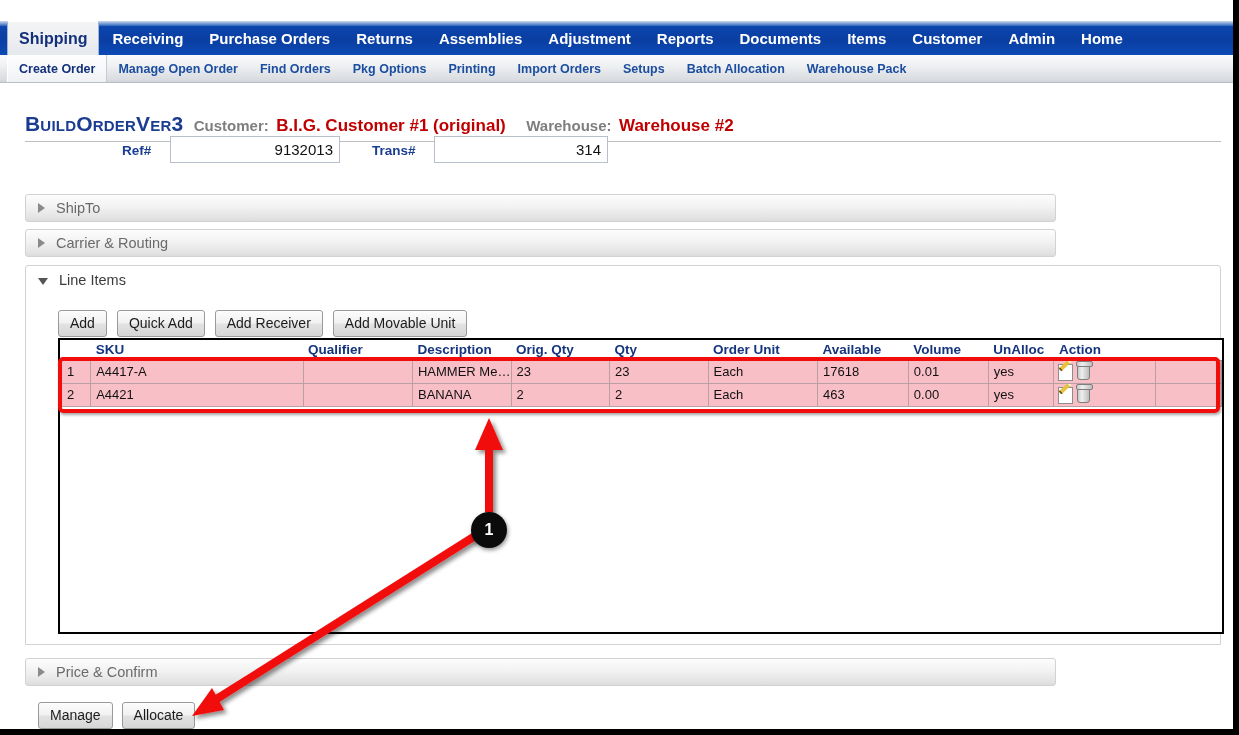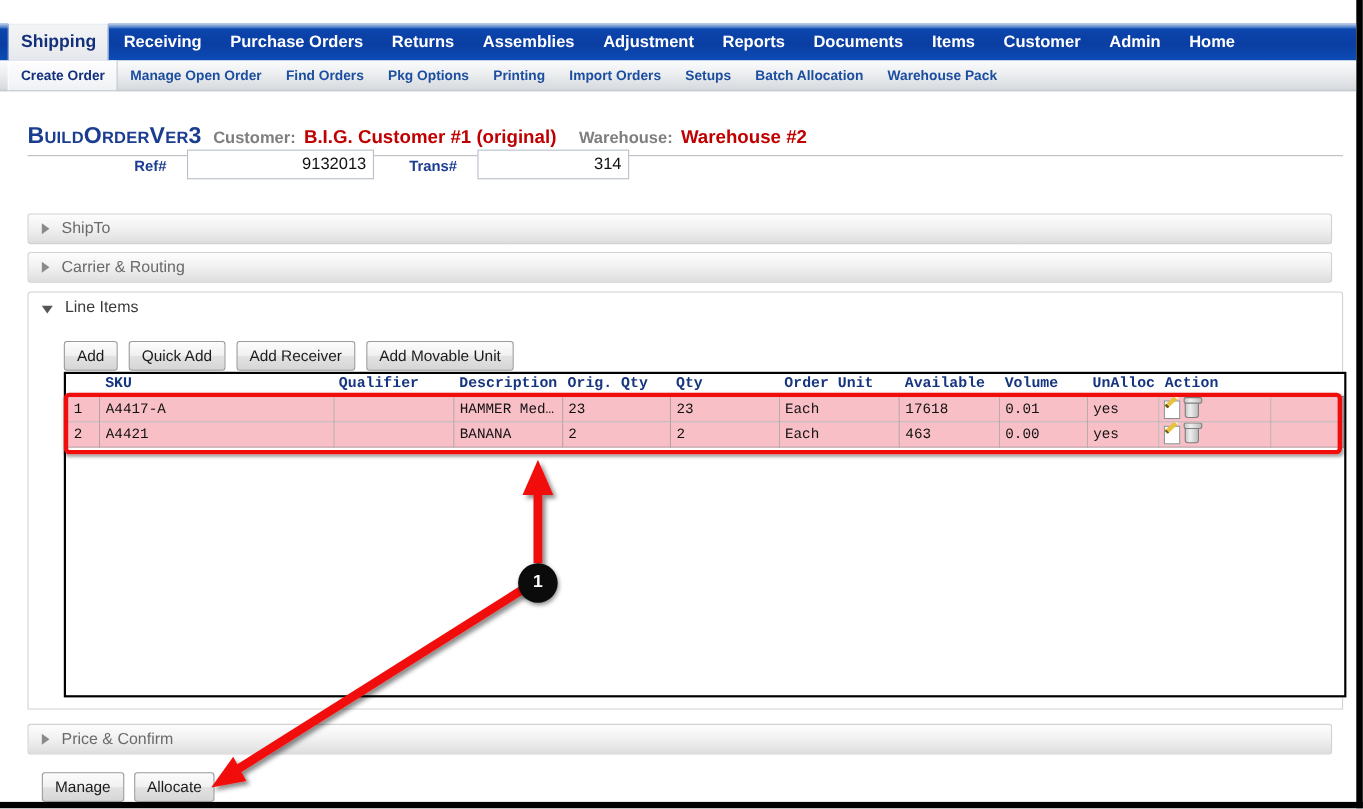--- a/index.html
+++ b/index.html
@@ -130,21 +130,21 @@
     font-family: "Liberation Sans", sans-serif;
     padding: 0 6px;
     outline: none;
     text-align: right;
   }
 
   
   .acc {
     position: absolute;
     left: 25px;
-    width: 1186px;
+    width: 1031px;
     height: 28px;
     background: linear-gradient(to bottom, #fdfdfd 0%, #f2f2f2 45%, #e2e2e2 90%, #dcdcdc 100%);
     border: 1px solid #d2d2d2;
     border-radius: 3px;
     display: flex; align-items: center;
     color: #6a6a6a;
     font-size: 14.5px;
     padding-left: 12px;
   }
   .tri {
@@ -195,21 +195,21 @@
 
   
   .grid-wrap {
     position: absolute;
     left: 32px; top: 72px;
     width: 1166px; height: 296px;
     border: 2px solid #000000;
     background: #ffffff;
     overflow: hidden;
   }
-  table.grid { border-collapse: collapse; width: 100%; table-layout: fixed; font-family: Liberation Mono, monospace; }
+  table.grid { border-collapse: collapse; width: 100%; table-layout: fixed; }
   table.grid th {
     text-align: left;
     color: #16357f;
     font-size: 13.5px;
     font-weight: bold;
     padding: 2px 0 3px 5px;
     background: #ffffff;
     border-bottom: 1px solid #8f8f8f;
     white-space: nowrap;
   }
@@ -368,21 +368,21 @@
     <span class="lbl-muted">Customer:</span>
     <span class="val-red">B.I.G. Customer #1 (original)</span>
     <span class="lbl-muted" style="margin-left:16px">Warehouse:</span>
     <span class="val-red">Warehouse #2</span>
   </div>
 
   <div class="fieldrow">
     <span class="flabel" style="left:122px">Ref#</span>
     <input class="finput" style="left: 170px; width: 170px;" value="9132013">
     <span class="flabel" style="left:372px">Trans#</span>
-    <input class="finput" style="left: 434px; width: 138px; padding-left: 45px;" value="314">
+    <input class="finput" style="left: 434px; width: 174px; padding-left: 45px;" value="314">
   </div>
 
   <div class="acc" style="top:194px">
     <span class="tri"></span>
     <span>ShipTo</span>
   </div>
 
   <div class="acc" style="top:229px">
     <span class="tri"></span>
     <span>Carrier &amp; Routing</span>

